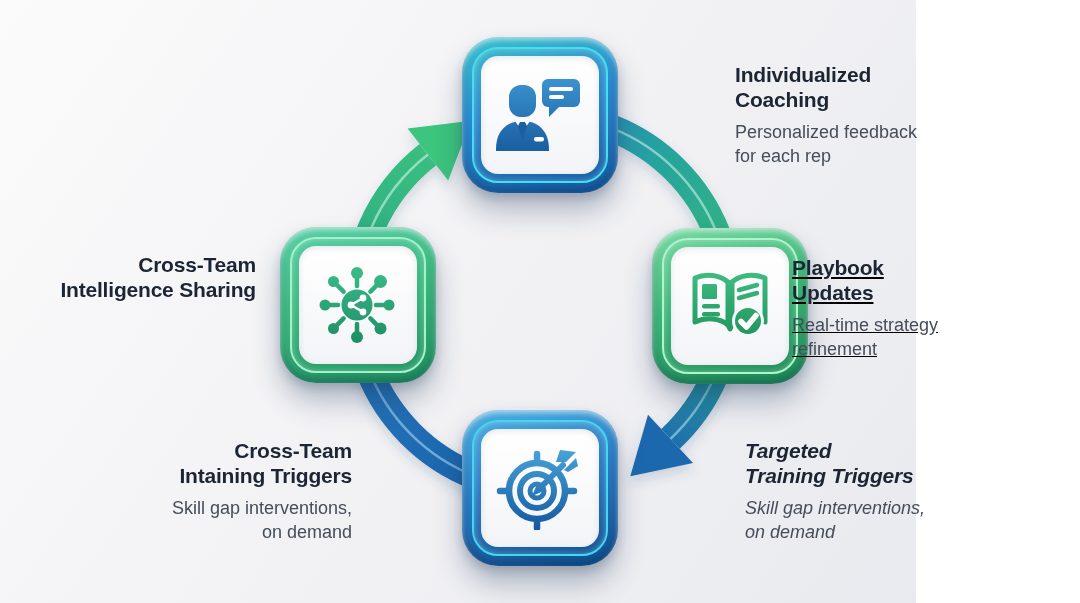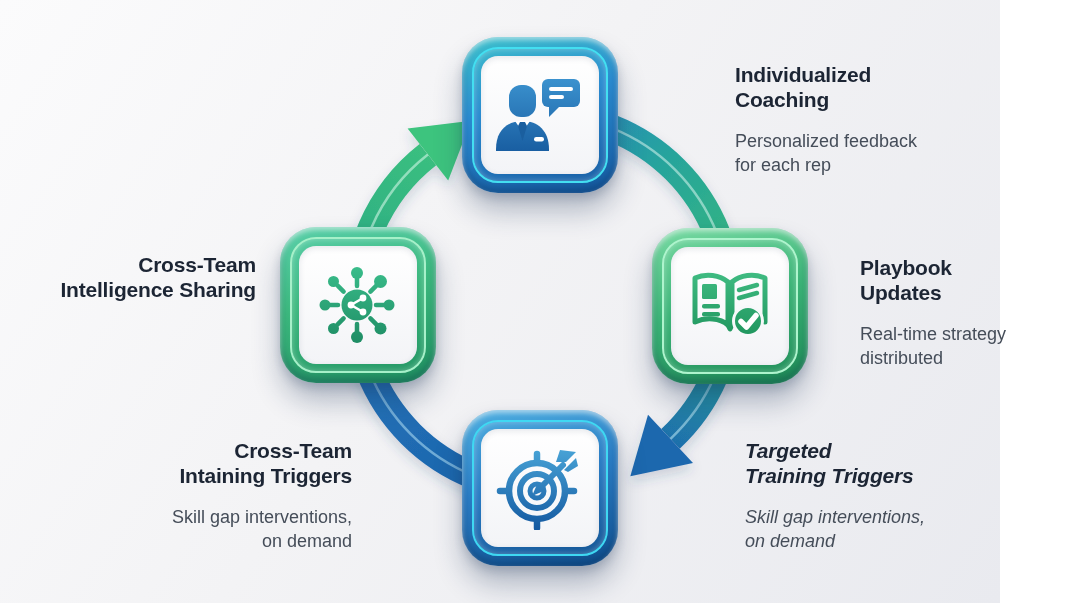--- a/index.html
+++ b/index.html
@@ -1,17 +1,17 @@
 <!DOCTYPE html>
 <html><head>
 <meta charset="utf-8">
 <style>
   html,body{margin:0;padding:0;}
   body{width:1080px;height:603px;overflow:hidden;font-family:"Liberation Sans",sans-serif;}
-  .stage{position:relative;width:1000px;height:603px;
+  .stage{position:relative;width:916px;height:603px;
          background:linear-gradient(125deg,#fbfbfc 0%,#f3f3f5 45%,#e9eaef 100%);}
   svg.ring{position:absolute;left:0;top:0;z-index:1;}
 
   .node{position:absolute;width:156px;height:156px;border-radius:36px;padding:10px;box-sizing:border-box;z-index:2;
         box-shadow:0 18px 28px rgba(28,50,85,.30),0 5px 10px rgba(28,50,85,.18),
                    inset 0 3px 5px rgba(255,255,255,.55),inset 0 -5px 9px rgba(5,25,60,.28);}
   .node .mid{width:100%;height:100%;border-radius:26px;border:2px solid var(--neon);padding:7px;box-sizing:border-box;
              box-shadow:inset 0 0 6px rgba(255,255,255,.35);}
   .node .face{width:100%;height:100%;border-radius:17px;
               background:linear-gradient(180deg,#ffffff 0%,#f3f4f7 100%);
@@ -22,23 +22,23 @@
   .node-right{left:652px;top:228px;--neon:#aef4cd;
             background:linear-gradient(165deg,#79dba4 0%,#3bb377 48%,#1d8a55 100%);}
   .node-bottom{left:462px;top:410px;--neon:#3fd8f2;
             background:linear-gradient(165deg,#4fb1e2 0%,#2a7cc4 45%,#0f4f8e 100%);}
   .node-left{left:280px;top:227px;--neon:#a6f0c9;
             background:linear-gradient(165deg,#5ad0ab 0%,#3cb87e 45%,#1f9160 100%);}
 
   .label{position:absolute;z-index:3;}
   .label .title{font-weight:bold;font-size:21px;line-height:25px;color:#1c2534;
                 letter-spacing:-.2px;white-space:pre-line;}
-  .label .subtitle{font-size:18px;line-height:24px;color:#454d59;margin-top:17px;white-space:pre-line;}
+  .label .subtitle{font-size:18px;line-height:24px;color:#454d59;margin-top:8px;white-space:pre-line;}
   .label-coaching{left:735px;top:62px;width:240px;}
-  .label-playbook{left:860px;top:255px;width:220px;}
+  .label-playbook{left:792px;top:255px;width:220px;text-decoration:underline;}
   .label-targeted{left:745px;top:438px;width:240px;font-style:italic;}
   .label-retraining{left:92px;top:438px;width:260px;text-align:right;}
   .label-sharing{left:26px;top:252px;width:230px;text-align:right;}
 </style>
 </head>
 <body>
 
 <div class="stage">
 
   <svg class="ring" width="1080" height="603" viewBox="0 0 1080 603">
@@ -216,21 +216,21 @@
     <div class="title">Individualized
 Coaching</div>
     <div class="subtitle">Personalized feedback
 for each rep</div>
   </div>
 
   <div class="label label-playbook">
     <div class="title">Playbook
 Updates</div>
     <div class="subtitle">Real-time strategy
-distributed</div>
+refinement</div>
   </div>
 
   <div class="label label-targeted">
     <div class="title">Targeted
 Training Triggers</div>
     <div class="subtitle">Skill gap interventions,
 on demand</div>
   </div>
 
   <div class="label label-retraining">

